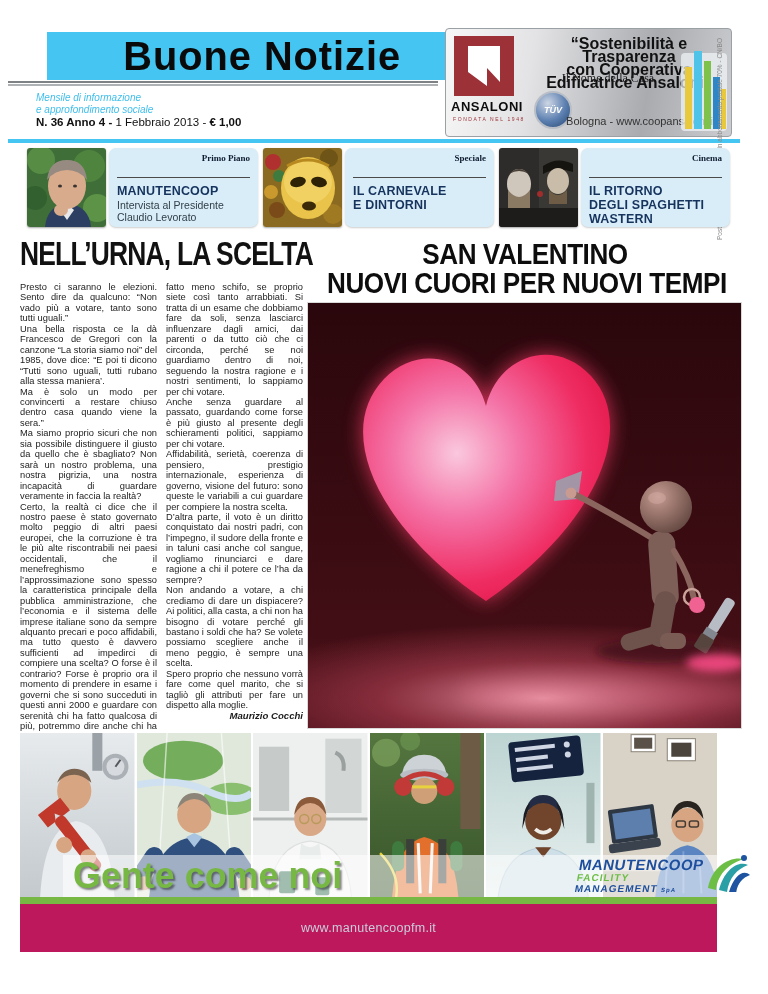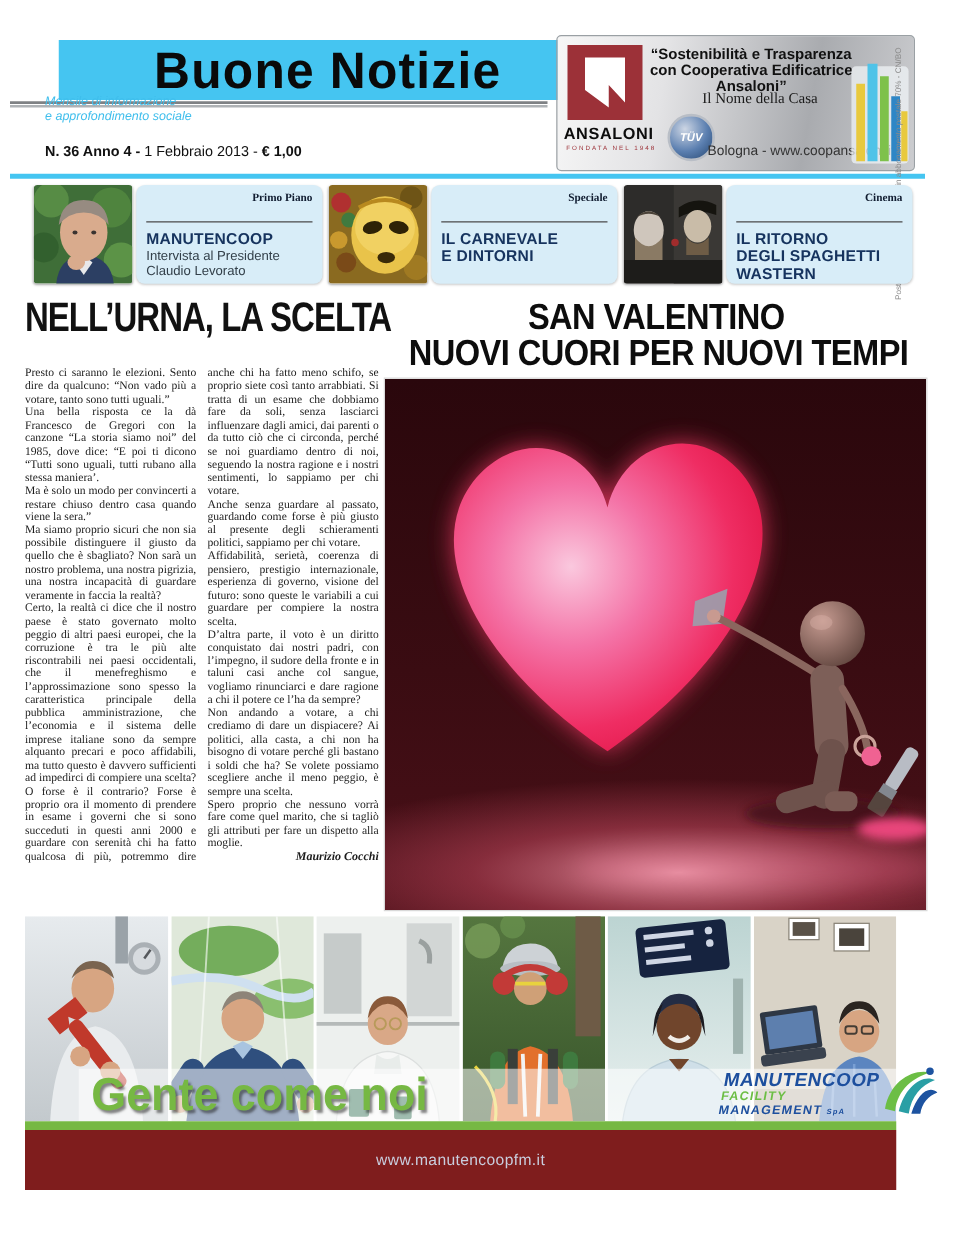--- a/index.html
+++ b/index.html
@@ -5,35 +5,35 @@
   html,body{margin:0;padding:0;background:#ffffff;}
   .page{position:relative;width:768px;height:994px;background:#fff;overflow:hidden;
         font-family:"Liberation Sans",sans-serif;color:#222;}
 
   
   .m-strip{position:absolute;left:8px;top:32px;width:430px;height:48px;background:#45C5F1;
            display:flex;align-items:center;justify-content:center;margin-left:39px;}
   .m-title{font-size:41px;font-weight:bold;color:#0a0a0a;letter-spacing:1px;transform:scaleX(.97);}
   .m-rule{position:absolute;left:8px;top:81px;width:430px;height:5px;
           background:linear-gradient(#7f8285 0 38%,#ffffff 38% 58%,#aeb2b5 58% 100%);}
-  .m-tag{position:absolute;left:36px;top:76px;font-size:10px;font-style:italic;color:#3FBEEC;line-height:12px;}
+  .m-tag{position:absolute;left:36px;top:92px;font-size:10px;font-style:italic;color:#3FBEEC;line-height:12px;}
   .m-issue{position:absolute;left:36px;top:116px;font-size:11.5px;color:#111;}
   .m-issue b{font-weight:bold;}
   .m-city{position:absolute;left:8px;top:84px;width:430px;text-align:right;
           font-size:47px;font-weight:bold;color:#3FBEEC;letter-spacing:0px;}
   .m-cyanline{position:absolute;left:8px;top:139px;width:732px;height:4px;background:#45C5F1;}
 
   
   .ad{position:absolute;left:445px;top:28px;width:285px;height:107px;border:1px solid #9aa0a4;border-radius:4px;
       background:linear-gradient(100deg,#f7f7f7 0%,#e3e3e5 30%,#a9abaf 70%,#cccdd0 100%);overflow:hidden;}
   .ad-logo{position:absolute;left:8px;top:7px;width:60px;height:60px;background:#9C3138;}
   .ad-brand{position:absolute;left:5px;top:70px;font-size:13px;font-weight:bold;color:#0c0c0c;letter-spacing:.5px;}
   .ad-founded{position:absolute;left:7px;top:87px;font-size:5px;color:#9C3138;letter-spacing:1.6px;}
-  .ad-quote{position:absolute;left:60px;top:8px;width:190px;text-align:center;
-            font-size:12px;font-weight:bold;color:#111;line-height:13px;}
+  .ad-quote{position:absolute;left:88px;top:8px;width:190px;text-align:center;
+            font-size:16px;font-weight:bold;color:#111;line-height:13px;}
   .ad-slogan{position:absolute;left:82px;top:42px;width:160px;text-align:center;
              font-family:"Liberation Serif",serif;font-size:12px;color:#1a1a1a;}
   .ad-badge{position:absolute;left:88px;top:62px;width:34px;height:34px;border-radius:50%;
             background:radial-gradient(circle at 35% 30%,#cdd6e4,#5b7fb0 55%,#24456f);
             border:2px solid #b9bec6;display:flex;align-items:center;justify-content:center;}
   .ad-badge span{color:#fff;font-weight:bold;font-style:italic;font-size:9px;}
   .ad-url{position:absolute;left:110px;top:86px;width:170px;text-align:center;font-size:11px;color:#333;}
   .ad-bld{position:absolute;right:4px;top:4px;}
 
   
@@ -50,22 +50,22 @@
          box-shadow:0 1px 2px rgba(0,0,0,.2);}
   .t-sec{font-family:"Liberation Serif",serif;font-size:9px;font-weight:bold;color:#101c30;
          text-align:right;border-bottom:1px solid #4a4a4a;padding-bottom:14px;margin-bottom:6px;}
   .t-title{font-size:12.5px;font-weight:bold;color:#16335e;line-height:14px;white-space:pre-line;letter-spacing:.2px;}
   .t-sub{font-size:10.5px;color:#33404a;line-height:12px;white-space:pre-line;margin-top:1px;}
 
   
   .article{position:absolute;left:20px;top:236px;width:283px;}
   .a-head{font-size:33px;font-weight:bold;color:#111;letter-spacing:-1px;white-space:nowrap;
           transform:scaleX(.8);transform-origin:left;line-height:36px;}
-  .a-body{margin-top:22px;height:456px;overflow:hidden;column-count:2;column-gap:9px;
-          font-size:9.3px;line-height:10.45px;text-align:justify;color:#1c1c1c;font-family:Liberation Serif, serif;}
+  .a-body{margin-top:10px;height:456px;overflow:hidden;column-count:2;column-gap:9px;
+          font-size:9.3px;line-height:10.45px;text-align:justify;color:#1c1c1c;}
   .a-body p{margin:0;}
   .a-byline{font-weight:bold;font-style:italic;text-align:right;font-size:9.6px;margin-top:1px;}
 
   
   .feature{position:absolute;left:305px;top:240px;width:440px;}
   .f-head{font-size:29px;font-weight:bold;color:#0d0d0d;text-align:center;line-height:29px;
           letter-spacing:-.5px;transform:scaleX(.9);transform-origin:center;white-space:nowrap;}
   .f-img{margin-top:4px;margin-left:2px;width:435px;height:427px;border:1px solid #d9d9d9;box-sizing:border-box;overflow:hidden;}
 
   
@@ -76,21 +76,21 @@
                background:rgba(255,255,255,.55);display:flex;align-items:center;margin-left:43px;}
   .slogan{font-size:37px;font-weight:bold;color:#76B843;margin-left:10px;
           text-shadow:2px 2px 2px rgba(35,35,35,.55);transform:scaleX(.97);transform-origin:left;}
   .fm-logo{position:absolute;right:10px;bottom:1px;display:flex;align-items:flex-end;gap:2px;}
   .fm-text{transform:skewX(-10deg);line-height:10px;text-align:left;}
   .fm-l1{font-size:15px;font-weight:bold;color:#1D4F9E;letter-spacing:.5px;line-height:15px;}
   .fm-l2{font-size:10px;font-weight:bold;color:#6CBE45;letter-spacing:1px;line-height:11px;}
   .fm-l3{font-size:10px;font-weight:bold;color:#1D4F9E;letter-spacing:1px;line-height:11px;}
   .fm-sfx{font-size:6px;color:#1D4F9E;font-weight:bold;}
   .greenbar{position:absolute;left:20px;top:897px;width:697px;height:7px;background:#76B843;}
-  .navybar{position:absolute;left:20px;top:904px;width:697px;height:48px;background:#7f1d1d;
+  .navybar{position:absolute;left:20px;top:904px;width:697px;height:48px;background:#be185d;
            display:flex;align-items:center;justify-content:center;}
   .navy-url{color:#c9cddd;font-size:12.5px;letter-spacing:.3px;}
 </style>
 </head>
 <body>
 
 <div class="page">
 
   <div class="m-strip">
     <span class="m-title">Buone Notizie</span>

